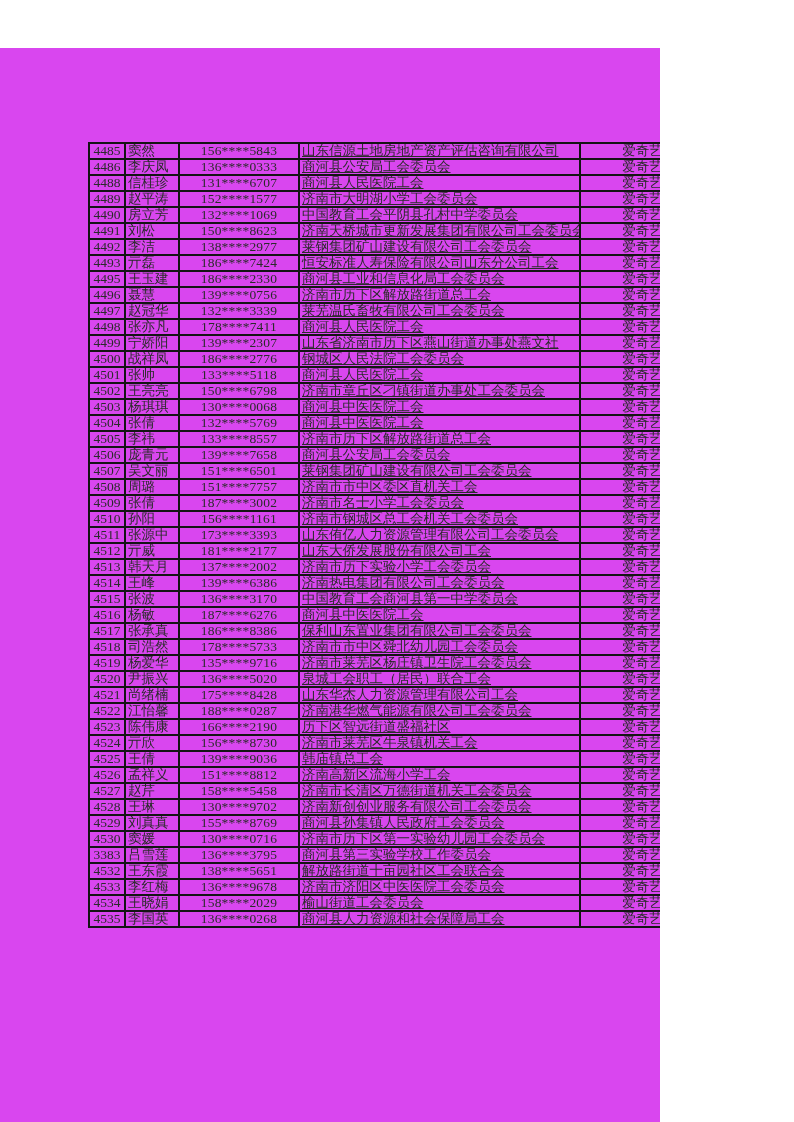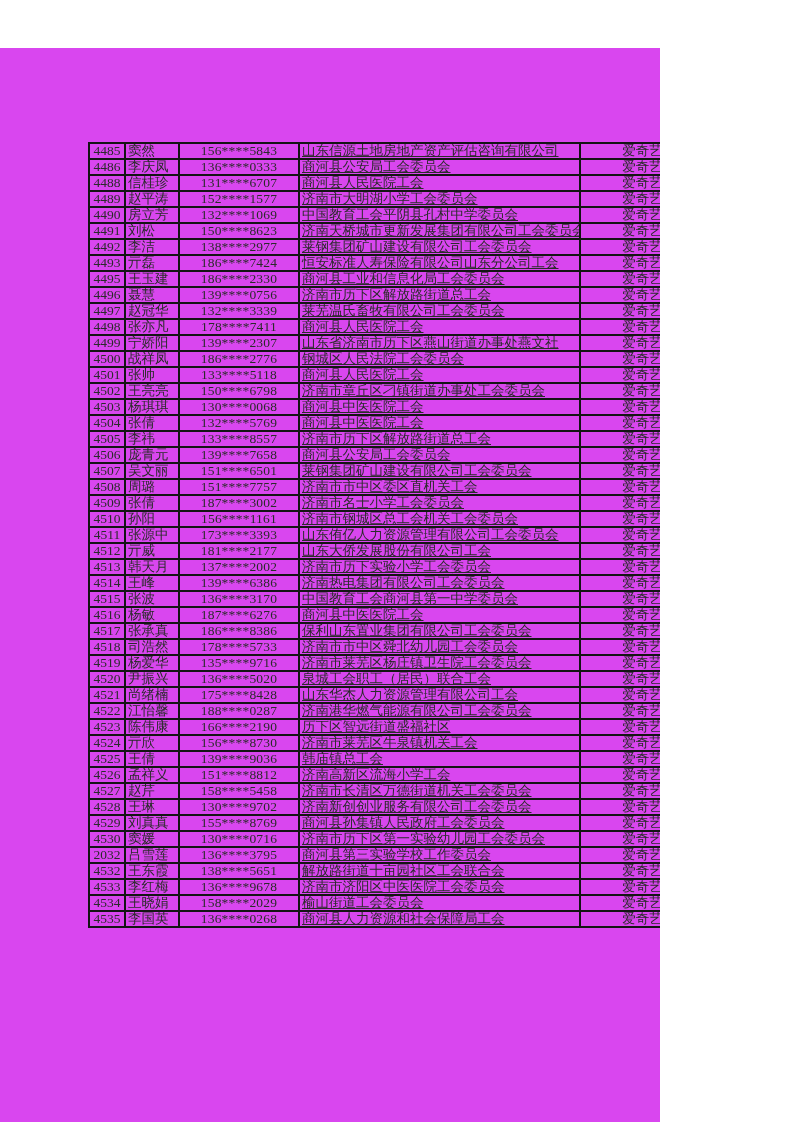--- a/index.html
+++ b/index.html
@@ -356,21 +356,21 @@
       <td class="c-prize">爱奇艺</td>
     </tr>
         <tr>
       <td class="c-id">4530</td>
       <td class="c-name">窦媛</td>
       <td class="c-phone">130****0716</td>
       <td class="c-org">济南市历下区第一实验幼儿园工会委员会</td>
       <td class="c-prize">爱奇艺</td>
     </tr>
         <tr>
-      <td class="c-id">2032</td>
+      <td class="c-id">3383</td>
       <td class="c-name">吕雪莲</td>
       <td class="c-phone">136****3795</td>
       <td class="c-org">商河县第三实验学校工作委员会</td>
       <td class="c-prize">爱奇艺</td>
     </tr>
         <tr>
       <td class="c-id">4532</td>
       <td class="c-name">王东霞</td>
       <td class="c-phone">138****5651</td>
       <td class="c-org">解放路街道十亩园社区工会联合会</td>

